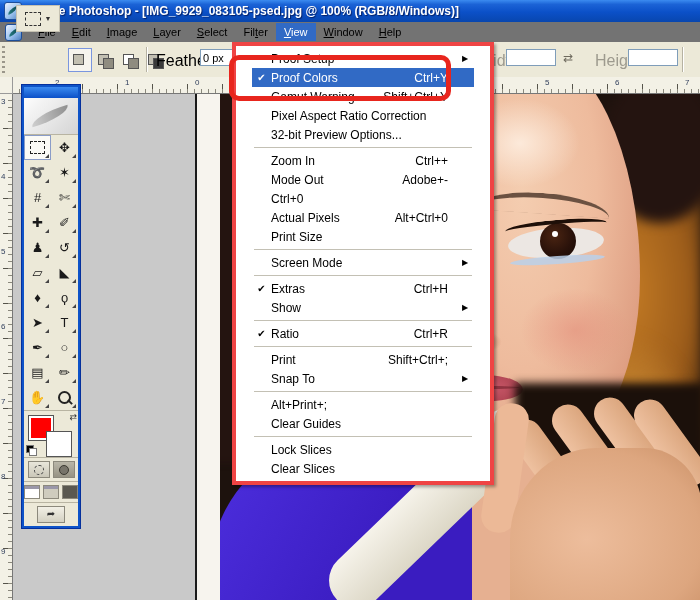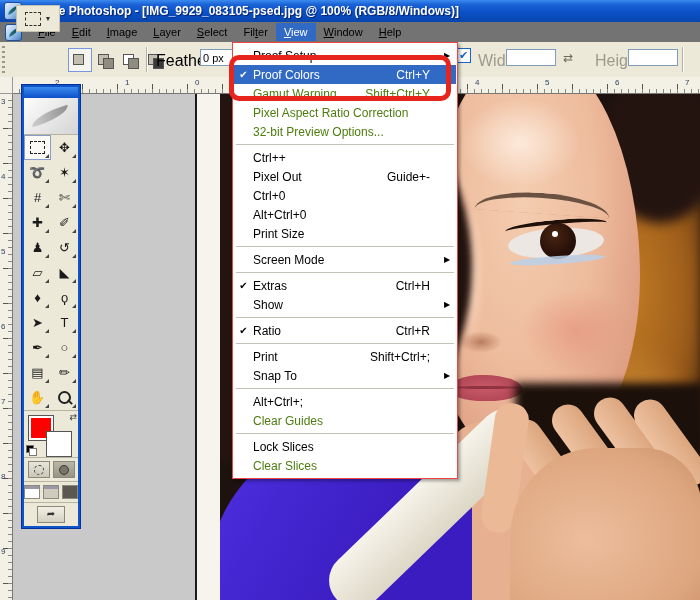--- a/index.html
+++ b/index.html
@@ -146,25 +146,25 @@
   .mask-btn.qm{background:linear-gradient(#b9b6a8,#979384);}
   .mask-btn.qm .circ{border:1px solid #3c3a32;background:#77746a;}
   .scr-btn{width:14px;height:12px;border:1px solid #8c897c;background:#fff;position:relative;}
   .scr-btn.s2{background:#cfccbe;} .scr-btn.s3{background:#5a5850;}
   .scr-btn .bar{position:absolute;left:0;top:0;right:0;height:3px;background:#9a97a8;}
   .ir-btn{width:26px;height:15px;border:1px solid #8c897c;background:linear-gradient(#f2f0e6,#d4d1c2);
     text-align:center;font-size:10px;line-height:14px;color:#333;}
   .tb-row.pad{padding:3px 0;}
 
   
-  .viewmenu{position:absolute;left:232px;top:42px;width:222px;background:#fff;border:1px solid #ef4444;
-    box-shadow:2px 2px 3px rgba(0,0,0,.35);padding:3px 1px;font-size:12px;color:#000;}
+  .viewmenu{position:absolute;left:232px;top:42px;width:222px;background:#fff;border:4px solid #ef4444;
+    box-shadow:2px 2px 3px rgba(0,0,0,.35);padding:3px 16px;font-size:12px;color:#000;}
   .mrow{display:flex;align-items:center;height:19px;cursor:default;}
   .mrow.highlighted{background:#316AC5;color:#fff;}
-  .mrow.disabled{color:#4d7c0f;}
+  .mrow.disabled{color:#000000;}
   .mcheck{width:19px;text-align:center;font-size:10px;flex:0 0 auto;}
   .mlabel{flex:1 1 auto;white-space:nowrap;}
   .mshort{flex:0 0 auto;padding-right:14px;white-space:nowrap;}
   .marrow{flex:0 0 auto;width:12px;font-size:8px;}
   .msep{height:1px;background:#c3c0b4;margin:3px 2px;}
 
   
   .red-box{position:absolute;left:229px;top:55px;width:212px;height:36px;
     border:5px solid var(--annotation-color,#E8251D);border-radius:10px;pointer-events:none;z-index:60;}
 </style>
@@ -414,36 +414,38 @@
       </div>
       <div class="mrow disabled">
         <span class="mcheck"></span>
         <span class="mlabel">32-bit Preview Options...</span>
         <span class="mshort"></span>
         <span class="marrow"></span>
       </div>
       <div class="msep"></div>
       <div class="mrow">
         <span class="mcheck"></span>
+        <span class="mlabel">Zoom In</span>
         <span class="mshort">Ctrl++</span>
         <span class="marrow"></span>
       </div>
       <div class="mrow">
         <span class="mcheck"></span>
-        <span class="mlabel">Pixel Out</span>
-        <span class="mshort">Guide+-</span>
+        <span class="mlabel">Mode Out</span>
+        <span class="mshort">Adobe+-</span>
         <span class="marrow"></span>
       </div>
       <div class="mrow">
         <span class="mcheck"></span>
         <span class="mshort">Ctrl+0</span>
         <span class="marrow"></span>
       </div>
       <div class="mrow">
         <span class="mcheck"></span>
+        <span class="mlabel">Actual Pixels</span>
         <span class="mshort">Alt+Ctrl+0</span>
         <span class="marrow"></span>
       </div>
       <div class="mrow">
         <span class="mcheck"></span>
         <span class="mlabel">Print Size</span>
         <span class="mshort"></span>
         <span class="marrow"></span>
       </div>
       <div class="msep"></div>
@@ -482,21 +484,21 @@
       </div>
       <div class="mrow">
         <span class="mcheck"></span>
         <span class="mlabel">Snap To</span>
         <span class="mshort"></span>
         <span class="marrow">▶</span>
       </div>
       <div class="msep"></div>
       <div class="mrow">
         <span class="mcheck"></span>
-        <span class="mshort">Alt+Ctrl+;</span>
+        <span class="mshort">Alt+Print+;</span>
         <span class="marrow"></span>
       </div>
       <div class="mrow disabled">
         <span class="mcheck"></span>
         <span class="mlabel">Clear Guides</span>
         <span class="mshort"></span>
         <span class="marrow"></span>
       </div>
       <div class="msep"></div>
       <div class="mrow">

